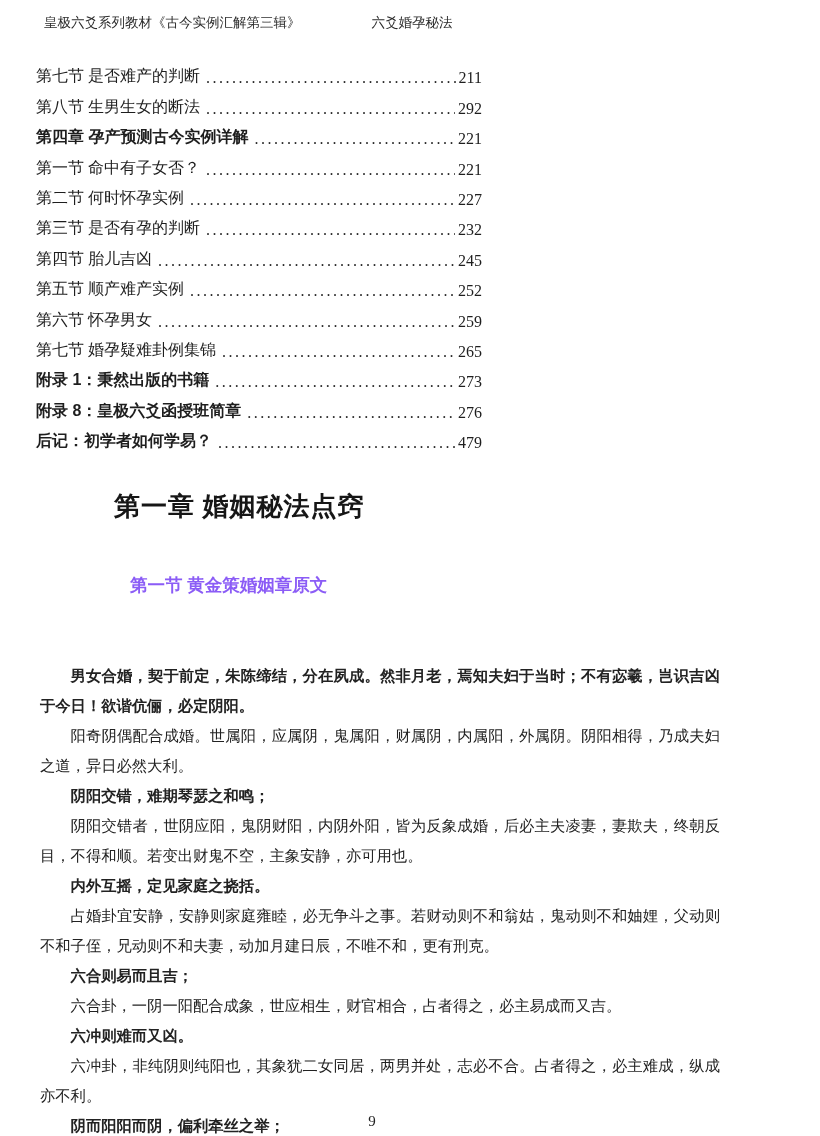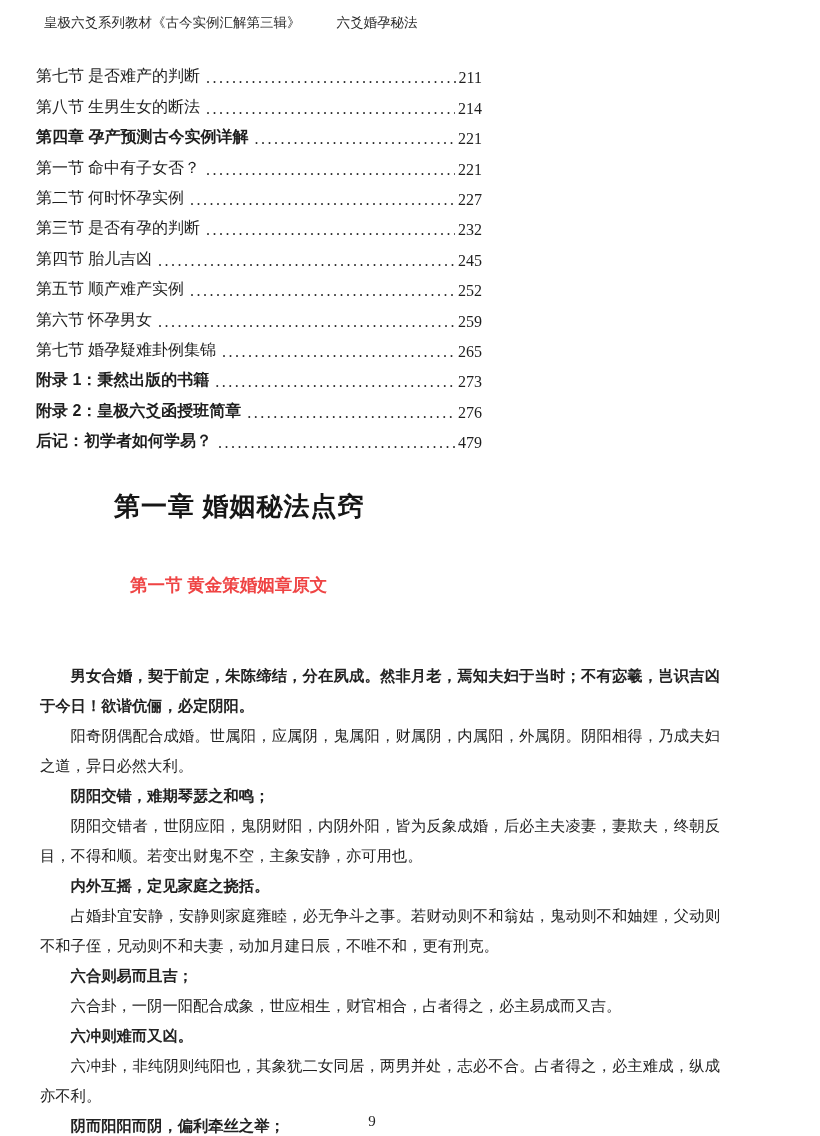--- a/index.html
+++ b/index.html
@@ -15,21 +15,21 @@
   
   .running-header {
     display: flex;
     align-items: baseline;
     padding: 14px 40px 0 44px;
     font-size: 13.5px;
     color: #2b2b2b;
     white-space: nowrap;
   }
   .running-header .hdr-left { }
-  .running-header .hdr-right { margin-left: 36px; text-align: center; }
+  .running-header .hdr-right { margin-left: 71px; text-align: center; }
 
   
   .toc {
     margin: 25px 0 0 36px;
     width: 446px;
     font-size: 16px;
   }
   .toc-row {
     display: flex;
     align-items: flex-end;
@@ -65,21 +65,21 @@
     font-size: 26px;
     font-weight: bold;
     letter-spacing: 1px;
     color: #161616;
   }
   .section-title {
     margin: 49px 0 0 130px;
     font-size: 17.5px;
     font-weight: bold;
     font-family: "Liberation Sans", sans-serif;
-    color: #ef4444;
+    color: #8b5cf6;
   }
 
   
   .body-text {
     margin: 64px 24px 0 40px;
     font-size: 15.3px;
     line-height: 30px;
     text-align: justify;
     color: #222222;
   }
@@ -118,21 +118,21 @@
 
   <div class="toc">
     <div class="toc-row">
       <span class="toc-label">第七节 是否难产的判断</span>
       <span class="toc-dots"></span>
       <span class="toc-page">211</span>
     </div>
     <div class="toc-row">
       <span class="toc-label">第八节 生男生女的断法</span>
       <span class="toc-dots"></span>
-      <span class="toc-page">214</span>
+      <span class="toc-page">292</span>
     </div>
     <div class="toc-row bold">
       <span class="toc-label">第四章 孕产预测古今实例详解</span>
       <span class="toc-dots"></span>
       <span class="toc-page">221</span>
     </div>
     <div class="toc-row">
       <span class="toc-label">第一节 命中有子女否？</span>
       <span class="toc-dots"></span>
       <span class="toc-page">221</span>
@@ -166,21 +166,21 @@
       <span class="toc-label">第七节 婚孕疑难卦例集锦</span>
       <span class="toc-dots"></span>
       <span class="toc-page">265</span>
     </div>
     <div class="toc-row bold">
       <span class="toc-label">附录 1：秉然出版的书籍</span>
       <span class="toc-dots"></span>
       <span class="toc-page">273</span>
     </div>
     <div class="toc-row bold">
-      <span class="toc-label">附录 2：皇极六爻函授班简章</span>
+      <span class="toc-label">附录 8：皇极六爻函授班简章</span>
       <span class="toc-dots"></span>
       <span class="toc-page">276</span>
     </div>
     <div class="toc-row bold">
       <span class="toc-label">后记：初学者如何学易？</span>
       <span class="toc-dots"></span>
       <span class="toc-page">479</span>
     </div>
   </div>
 

